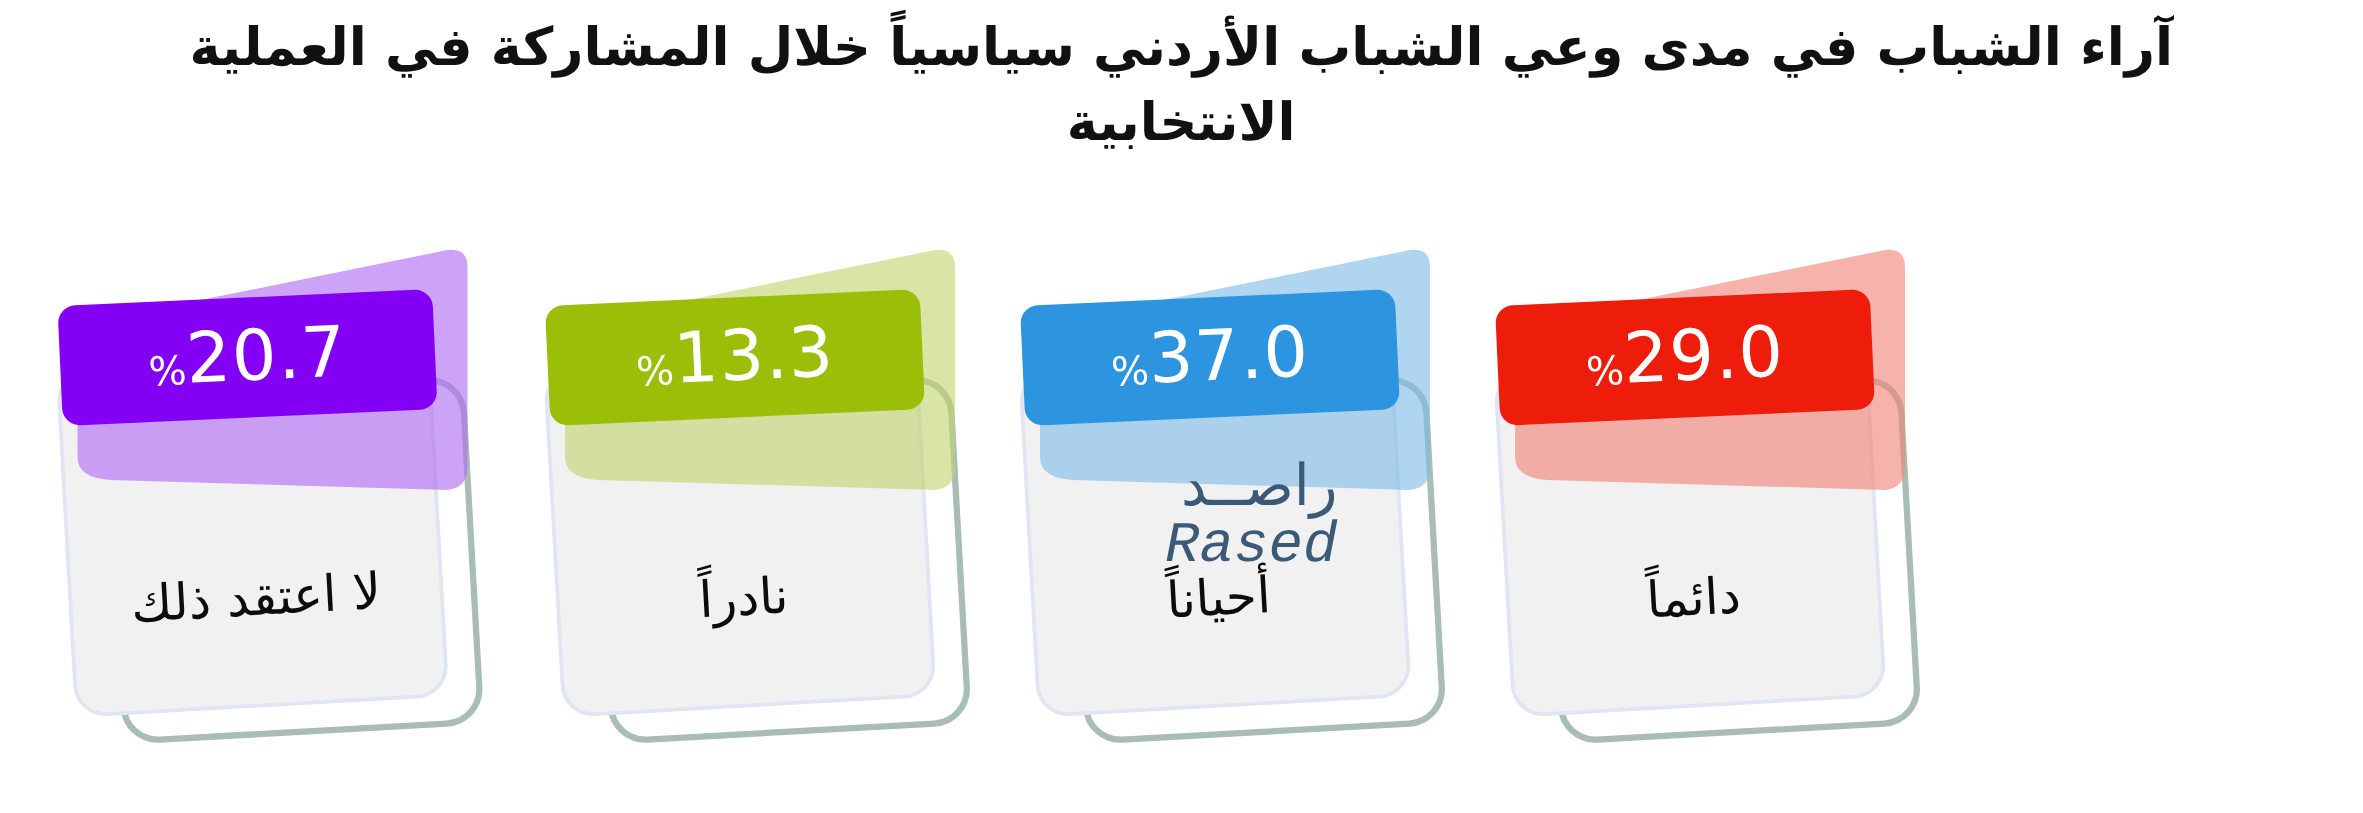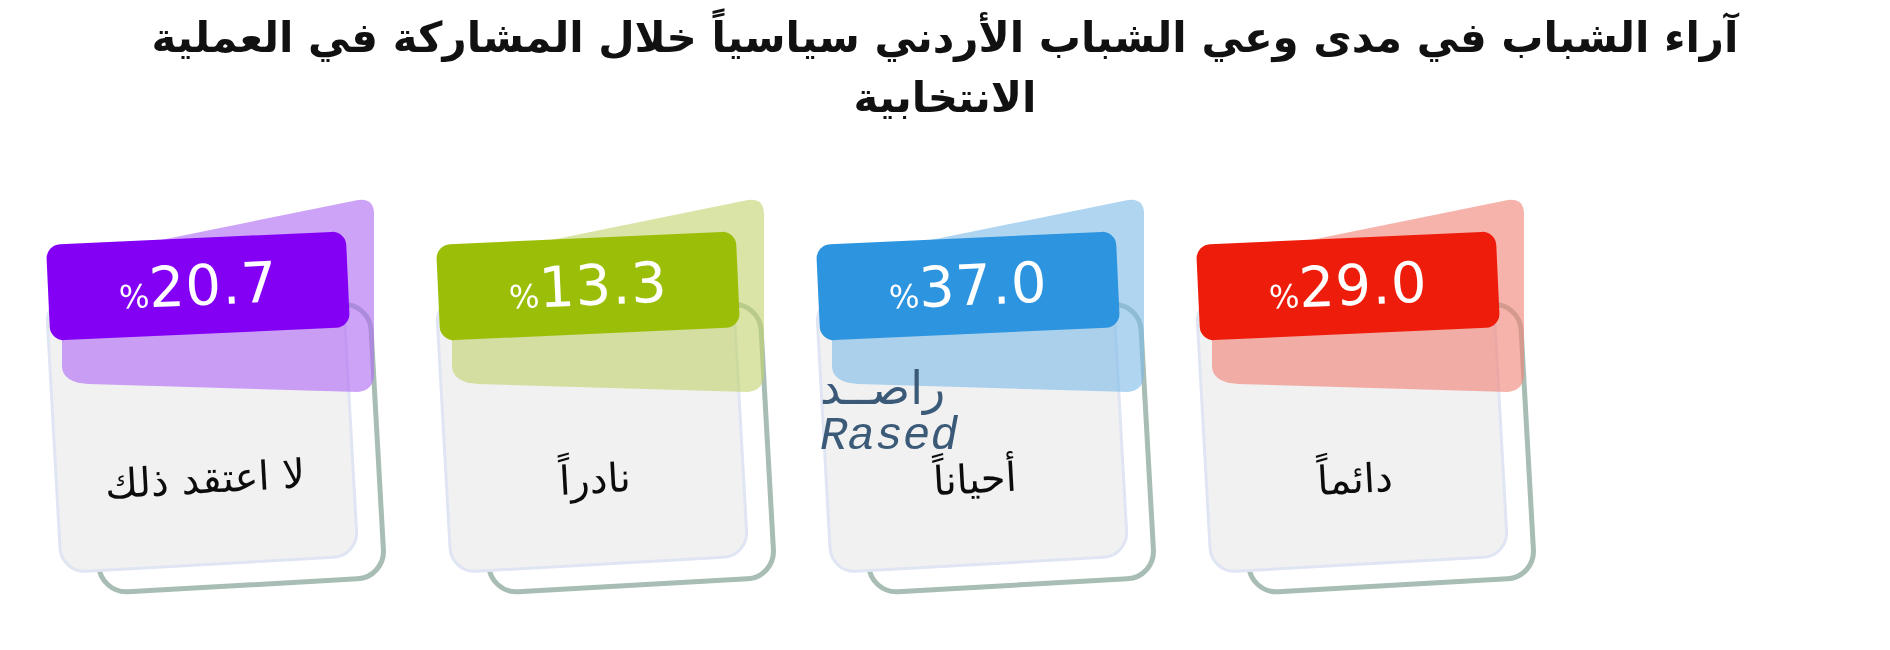--- a/index.html
+++ b/index.html
@@ -120,21 +120,21 @@
     font-weight:400;
     white-space:nowrap;
   }
 
   
   .watermark{
     position:absolute;
     left:820px;top:365px;
     width:250px;height:130px;
     color:#3a5a78;
-    text-align:left;
+    text-align:right;
     direction:rtl;
     pointer-events:none;
   }
   .watermark .ar{
     font-size:46px;
     font-weight:400;
     line-height:1;
     letter-spacing:0;
     color:#3a5a78;
     display:block;

